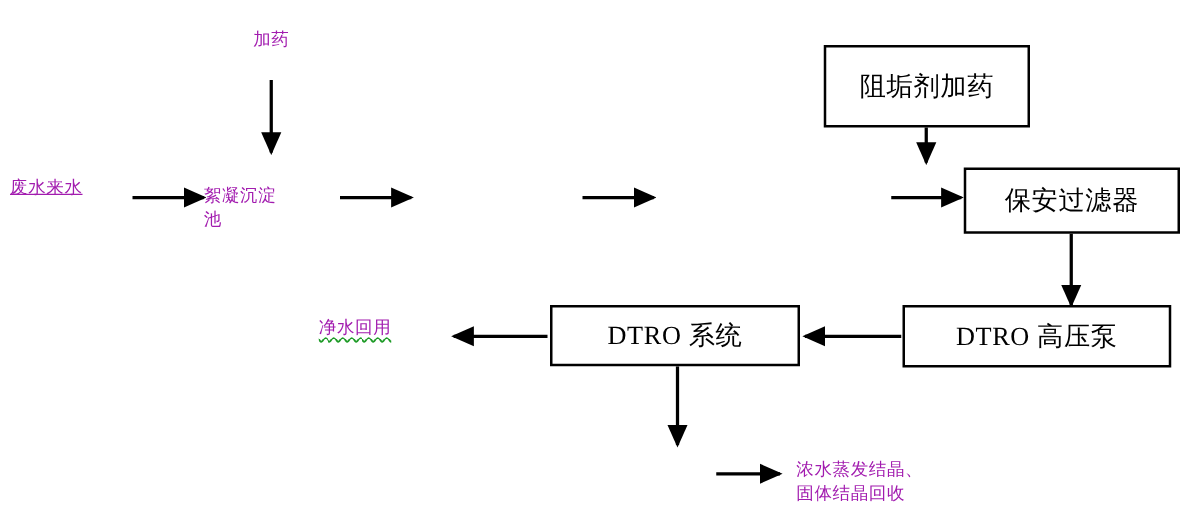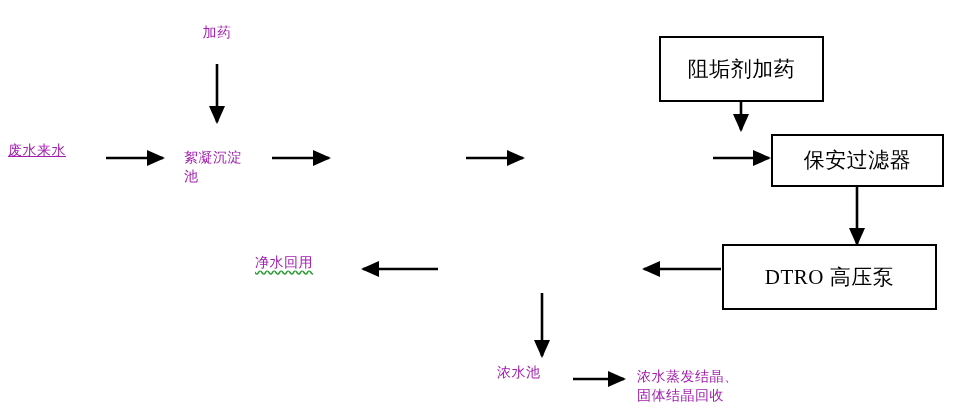--- a/index.html
+++ b/index.html
@@ -106,46 +106,46 @@
   </svg>
 
   <div class="node-text" style="left:8px; top:142px; width:100px;text-decoration:underline;">
     <span>废水来水</span>
   </div>
 
   <div class="node-text center" style="left:186px; top:24px; width:62px;">
     <span>加药</span>
   </div>
 
-  <div class="node-text twoline" style="left:163px; top:131px; width:112px;margin-left:21px;">
+  <div class="node-text twoline" style="left:163px; top:131px; width:112px;">
     <span>絮凝沉淀
 池</span>
   </div>
 
   <div class="node-text" style="left:255px; top:254px; width:104px;">
     <span class="spellcheck">净水回用</span>
   </div>
 
-  <div class="node-text" style="left:497px; top:364px; width:82px;">
-    <span>浓水池</span>
-  </div>
 
   <div class="node-text twoline" style="left:637px; top:350px; width:200px;">
     <span>浓水蒸发结晶、
 固体结晶回收</span>
   </div>
 
 
 
   <div class="node-box" style="left:659px; top:12px; width:165px; height:66px;margin-top:24px;">
     <span>阻垢剂加药</span>
   </div>
 
   <div class="node-box" style="left:771px; top:134px; width:173px; height:53px;text-align:right;">
     <span>保安过滤器</span>
   </div>
 
-  <div class="node-box" style="left:722px; top:244px; width:215px; height:66px;">
+  <div class="node-box" style="left:722px; top:244px; width:215px; height:50px;">
     <span>DTRO 高压泵</span>
   </div>
 
+  <div class="node-box" style="left:440px; top:244px; width:200px; height:49px;">
+    <span>DTRO 系统</span>
+  </div>
 
 </div>
 
 </body></html>

